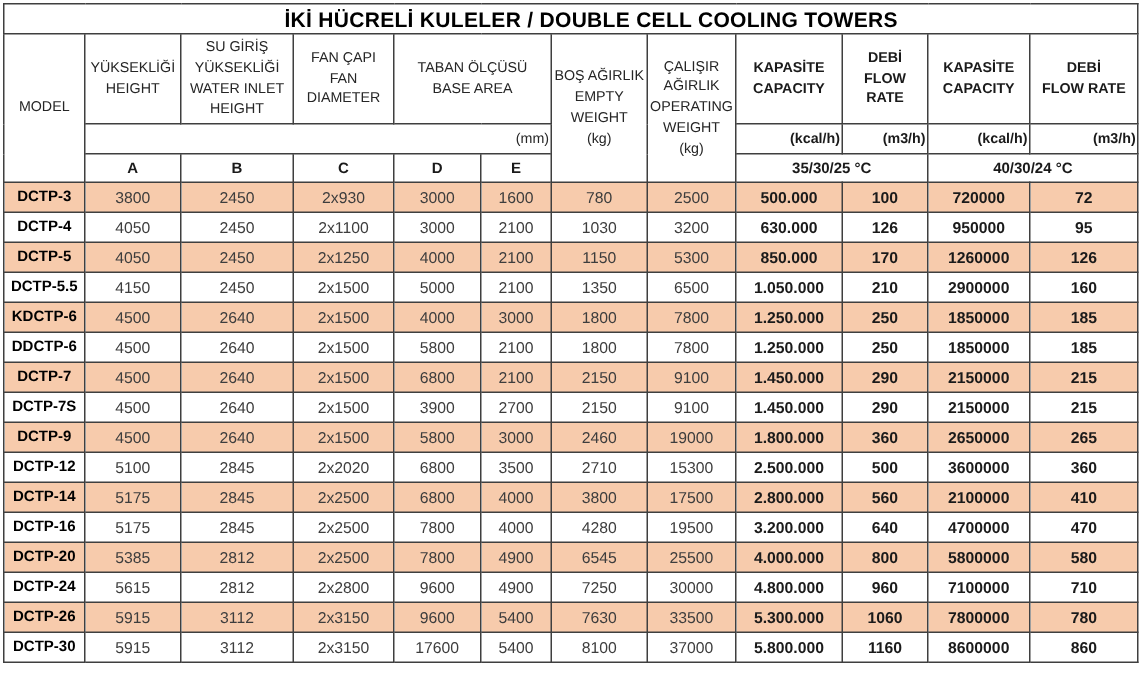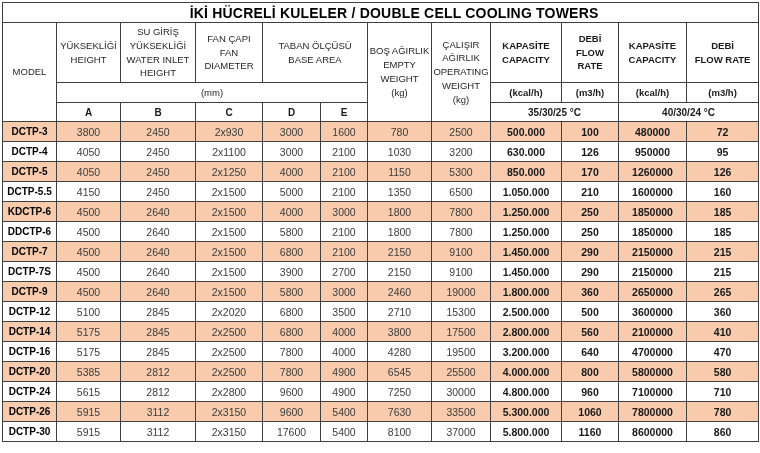--- a/index.html
+++ b/index.html
@@ -37,21 +37,21 @@
     padding-left: 28px;
   }
   .hdr {
     font-size: 9.5px;
     font-weight: normal;
     color: #262626;
     line-height: 1.45;
     white-space: pre-line;
   }
   tr.hdr-main th { height: 60px; }
-  tr.hdr-units th { height: 20px; }
+  tr.hdr-units th { height: 20px; text-align: right; }
   tr.hdr-sub th { height: 19px; }
   .hdr-bold { font-weight: bold; color: #1A1A1A; }
   .letter { font-size: 10px; font-weight: bold; color: #1A1A1A; }
   .temp { font-size: 10px; font-weight: bold; color: #1A1A1A; }
   tbody td {
     height: 20px;
     font-size: 10.5px;
     color: var(--text-regular);
   }
   tbody tr.stripe td { background: var(--stripe); }
@@ -132,21 +132,21 @@
         <td class="model-cell">DCTP-3</td>
         <td>3800</td>
         <td>2450</td>
         <td>2x930</td>
         <td>3000</td>
         <td>1600</td>
         <td>780</td>
         <td>2500</td>
         <td class="bold-cell">500.000</td>
         <td class="bold-cell">100</td>
-        <td class="bold-cell">480000</td>
+        <td class="bold-cell">720000</td>
         <td class="bold-cell">72</td>
       </tr>
       <tr>
         <td class="model-cell">DCTP-4</td>
         <td>4050</td>
         <td>2450</td>
         <td>2x1100</td>
         <td>3000</td>
         <td>2100</td>
         <td>1030</td>
@@ -174,21 +174,21 @@
         <td class="model-cell">DCTP-5.5</td>
         <td>4150</td>
         <td>2450</td>
         <td>2x1500</td>
         <td>5000</td>
         <td>2100</td>
         <td>1350</td>
         <td>6500</td>
         <td class="bold-cell">1.050.000</td>
         <td class="bold-cell">210</td>
-        <td class="bold-cell">1600000</td>
+        <td class="bold-cell">2900000</td>
         <td class="bold-cell">160</td>
       </tr>
       <tr class="stripe">
         <td class="model-cell">KDCTP-6</td>
         <td>4500</td>
         <td>2640</td>
         <td>2x1500</td>
         <td>4000</td>
         <td>3000</td>
         <td>1800</td>

